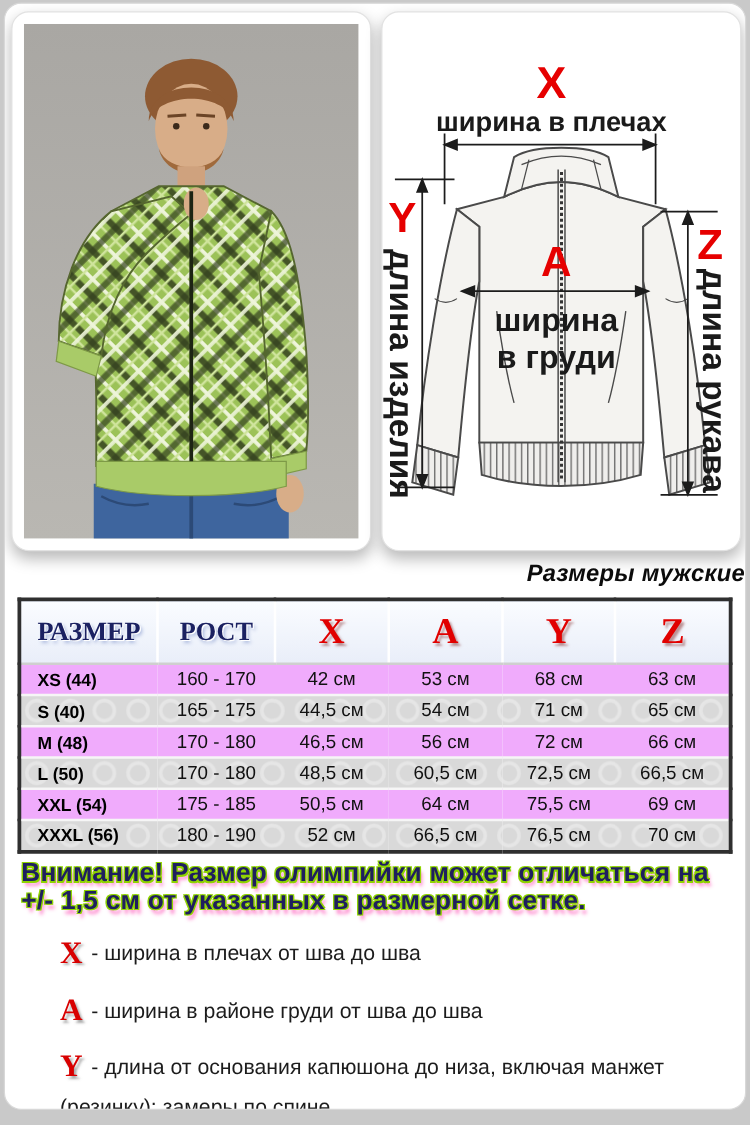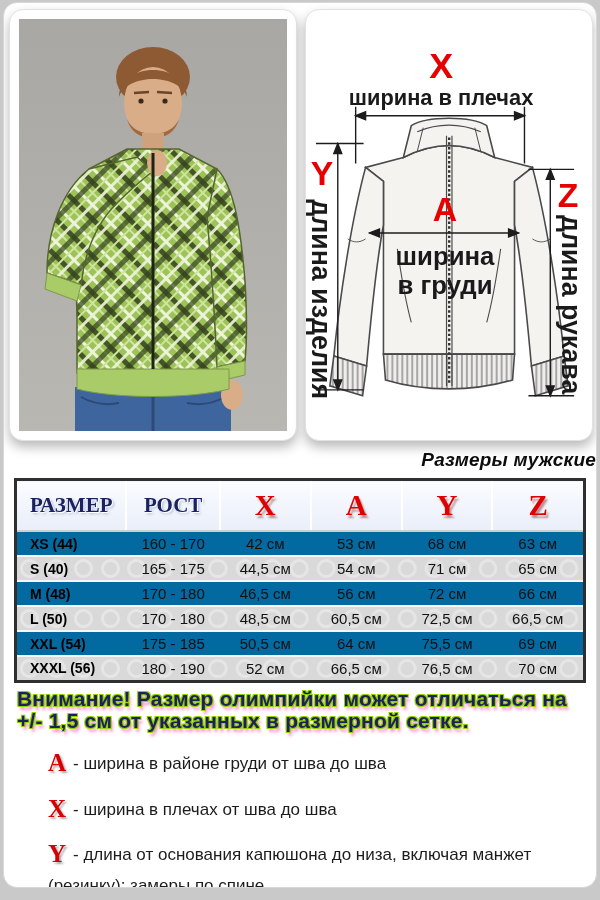--- a/index.html
+++ b/index.html
@@ -44,21 +44,21 @@
   }
   .size-table thead th:last-child{border-right:none;}
   .hdr-text{
     font-size:21px;font-weight:bold;color:#1b2161;
     text-shadow:1px 1px 0 #ffffff,2px 2px 3px #aab8dd;
   }
   .hdr-letter{
     font-size:29px;font-weight:bold;color:#e10000;
     text-shadow:2px 3px 2px rgba(140,60,60,.55);
   }
-  .size-table tbody tr{height:25px;background:#0369a1;}
+  .size-table tbody tr{height:25px;background:#f0abfc;}
   .size-table tbody tr:nth-child(even){
     background-color:#d9d9d9;
     background-image:radial-gradient(circle at center, rgba(255,255,255,0) 6px, rgba(255,255,255,.33) 7px, rgba(255,255,255,.33) 9px, rgba(255,255,255,0) 10px);
     background-size:27px 25px;
   }
   .size-table tbody tr + tr td{border-top:2px solid #f6f6f6;}
   .size-table td{
     font-size:15px;color:#111;text-align:center;padding:0;
     vertical-align:middle;
   }
@@ -300,24 +300,24 @@
           <td>70 см</td>
         </tr>
       </tbody>
     </table>
   </div>
 
   <div class="warning">Внимание! Размер олимпийки может отличаться на +/- 1,5 см от указанных в размерной сетке.</div>
 
   <div class="legend">
     <div class="legend-item">
+      <span class="legend-letter">X</span><span>- ширина в плечах от шва до шва</span>
+    </div>
+    <div class="legend-item">
       <span class="legend-letter">A</span><span>- ширина в районе груди от шва до шва</span>
-    </div>
-    <div class="legend-item">
-      <span class="legend-letter">X</span><span>- ширина в плечах от шва до шва</span>
     </div>
     <div class="legend-item">
       <span class="legend-letter">Y</span><span>- длина от основания капюшона до низа, включая манжет (резинку): замеры по спине</span>
     </div>
 
   </div>
 
 </div>
 
 </body></html>

